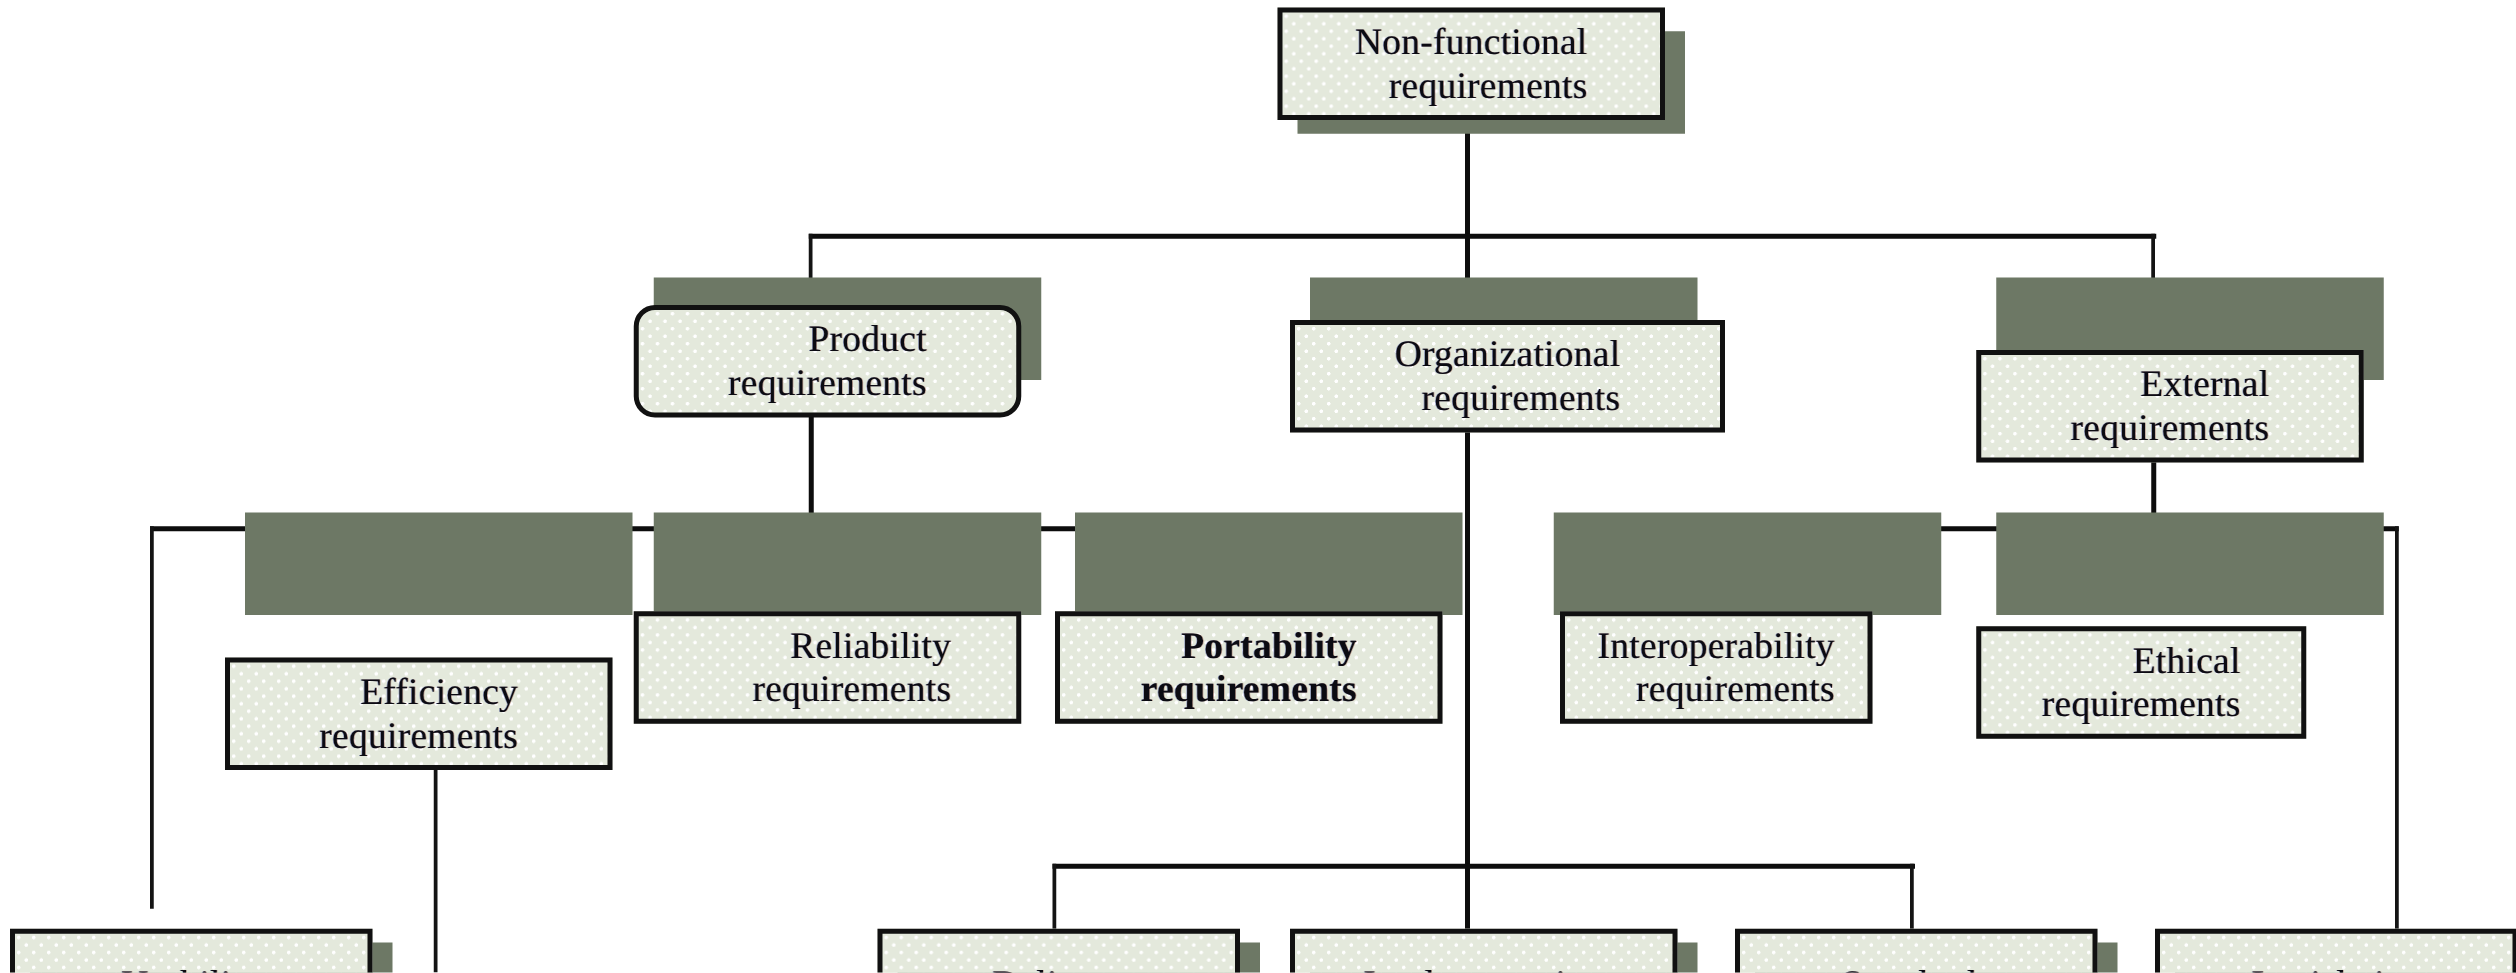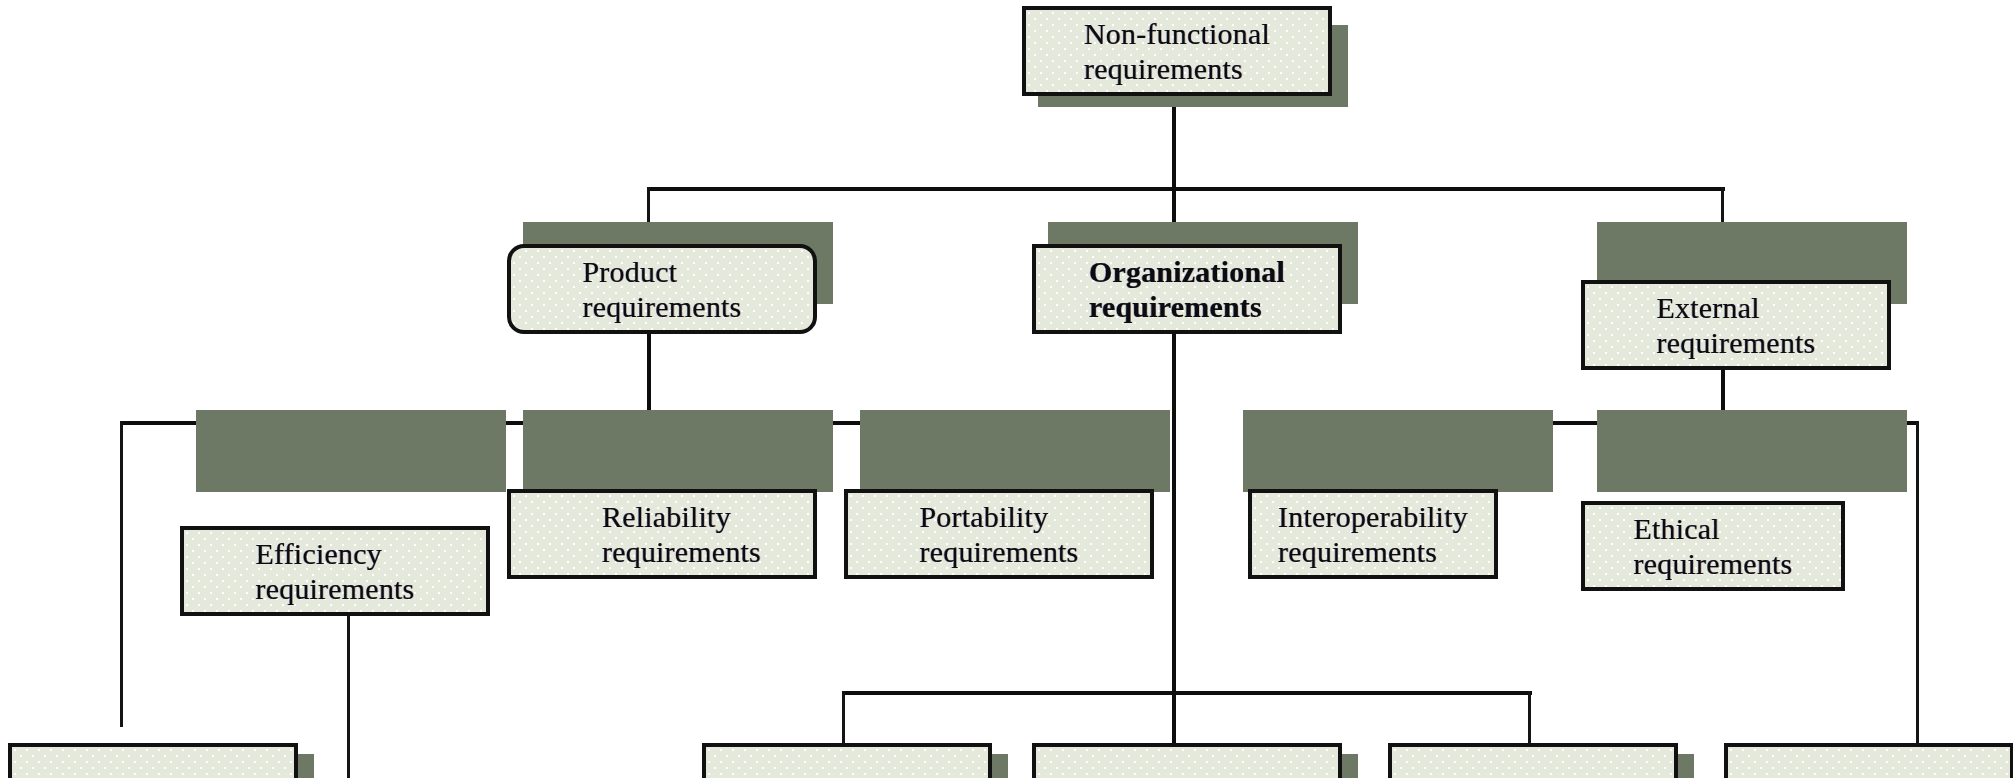--- a/index.html
+++ b/index.html
@@ -21,21 +21,21 @@
     position:absolute;
     box-sizing:border-box;
     border:4px solid #111111;
     background-color:#e2e8d8;
     background-image:
       radial-gradient(circle at 3px 3px, #ffffff 1.3px, rgba(255,255,255,0) 1.6px),
       radial-gradient(circle at 9px 9px, #ffffff 1.3px, rgba(255,255,255,0) 1.6px),
       linear-gradient(#e4e9dc,#e4e9dc);
     background-size:12px 12px,12px 12px,100% 100%;
     display:flex;align-items:center;justify-content:center;
-    text-align:left;
+    text-align:right;
     color:#0b0b12;
     line-height:1.18;
     z-index:3;
   }
   .node .label{
     display:block;
     font-size:30px;
     letter-spacing:0.2px;
     padding:0 6px;
     white-space:pre-line;
@@ -103,41 +103,41 @@
   <div class="node" style="left:1022px;top:6px;width:310px;height:90px;">
     <span class="label">Non-functional
 requirements</span>
   </div>
 
   <div class="node" style="left:507px;top:244px;width:310px;height:90px;border-radius:17px;">
     <span class="label">Product
 requirements</span>
   </div>
 
-  <div class="node" style="left:1032px;top:244px;width:310px;height:90px;font-weight:bold;">
+  <div class="node" style="left:1032px;top:256px;width:348px;height:90px;">
     <span class="label">Organizational
 requirements</span>
   </div>
 
   <div class="node" style="left:1581px;top:244px;width:310px;height:90px;margin-top:36px;">
     <span class="label">External
 requirements</span>
   </div>
 
   <div class="node" style="left:180px;top:489px;width:310px;height:90px;margin-top:37px;">
     <span class="label">Efficiency
 requirements</span>
   </div>
 
   <div class="node" style="left:507px;top:489px;width:310px;height:90px;padding-left:39px;">
     <span class="label">Reliability
 requirements</span>
   </div>
 
-  <div class="node" style="left:844px;top:489px;width:310px;height:90px;">
+  <div class="node" style="left:844px;top:489px;width:310px;height:90px;font-weight:bold;">
     <span class="label">Portability
 requirements</span>
   </div>
 
   <div class="node" style="left:1248px;top:489px;width:250px;height:90px;">
     <span class="label">Interoperability
 requirements</span>
   </div>
 
   <div class="node" style="left:1581px;top:501px;width:264px;height:90px;">

